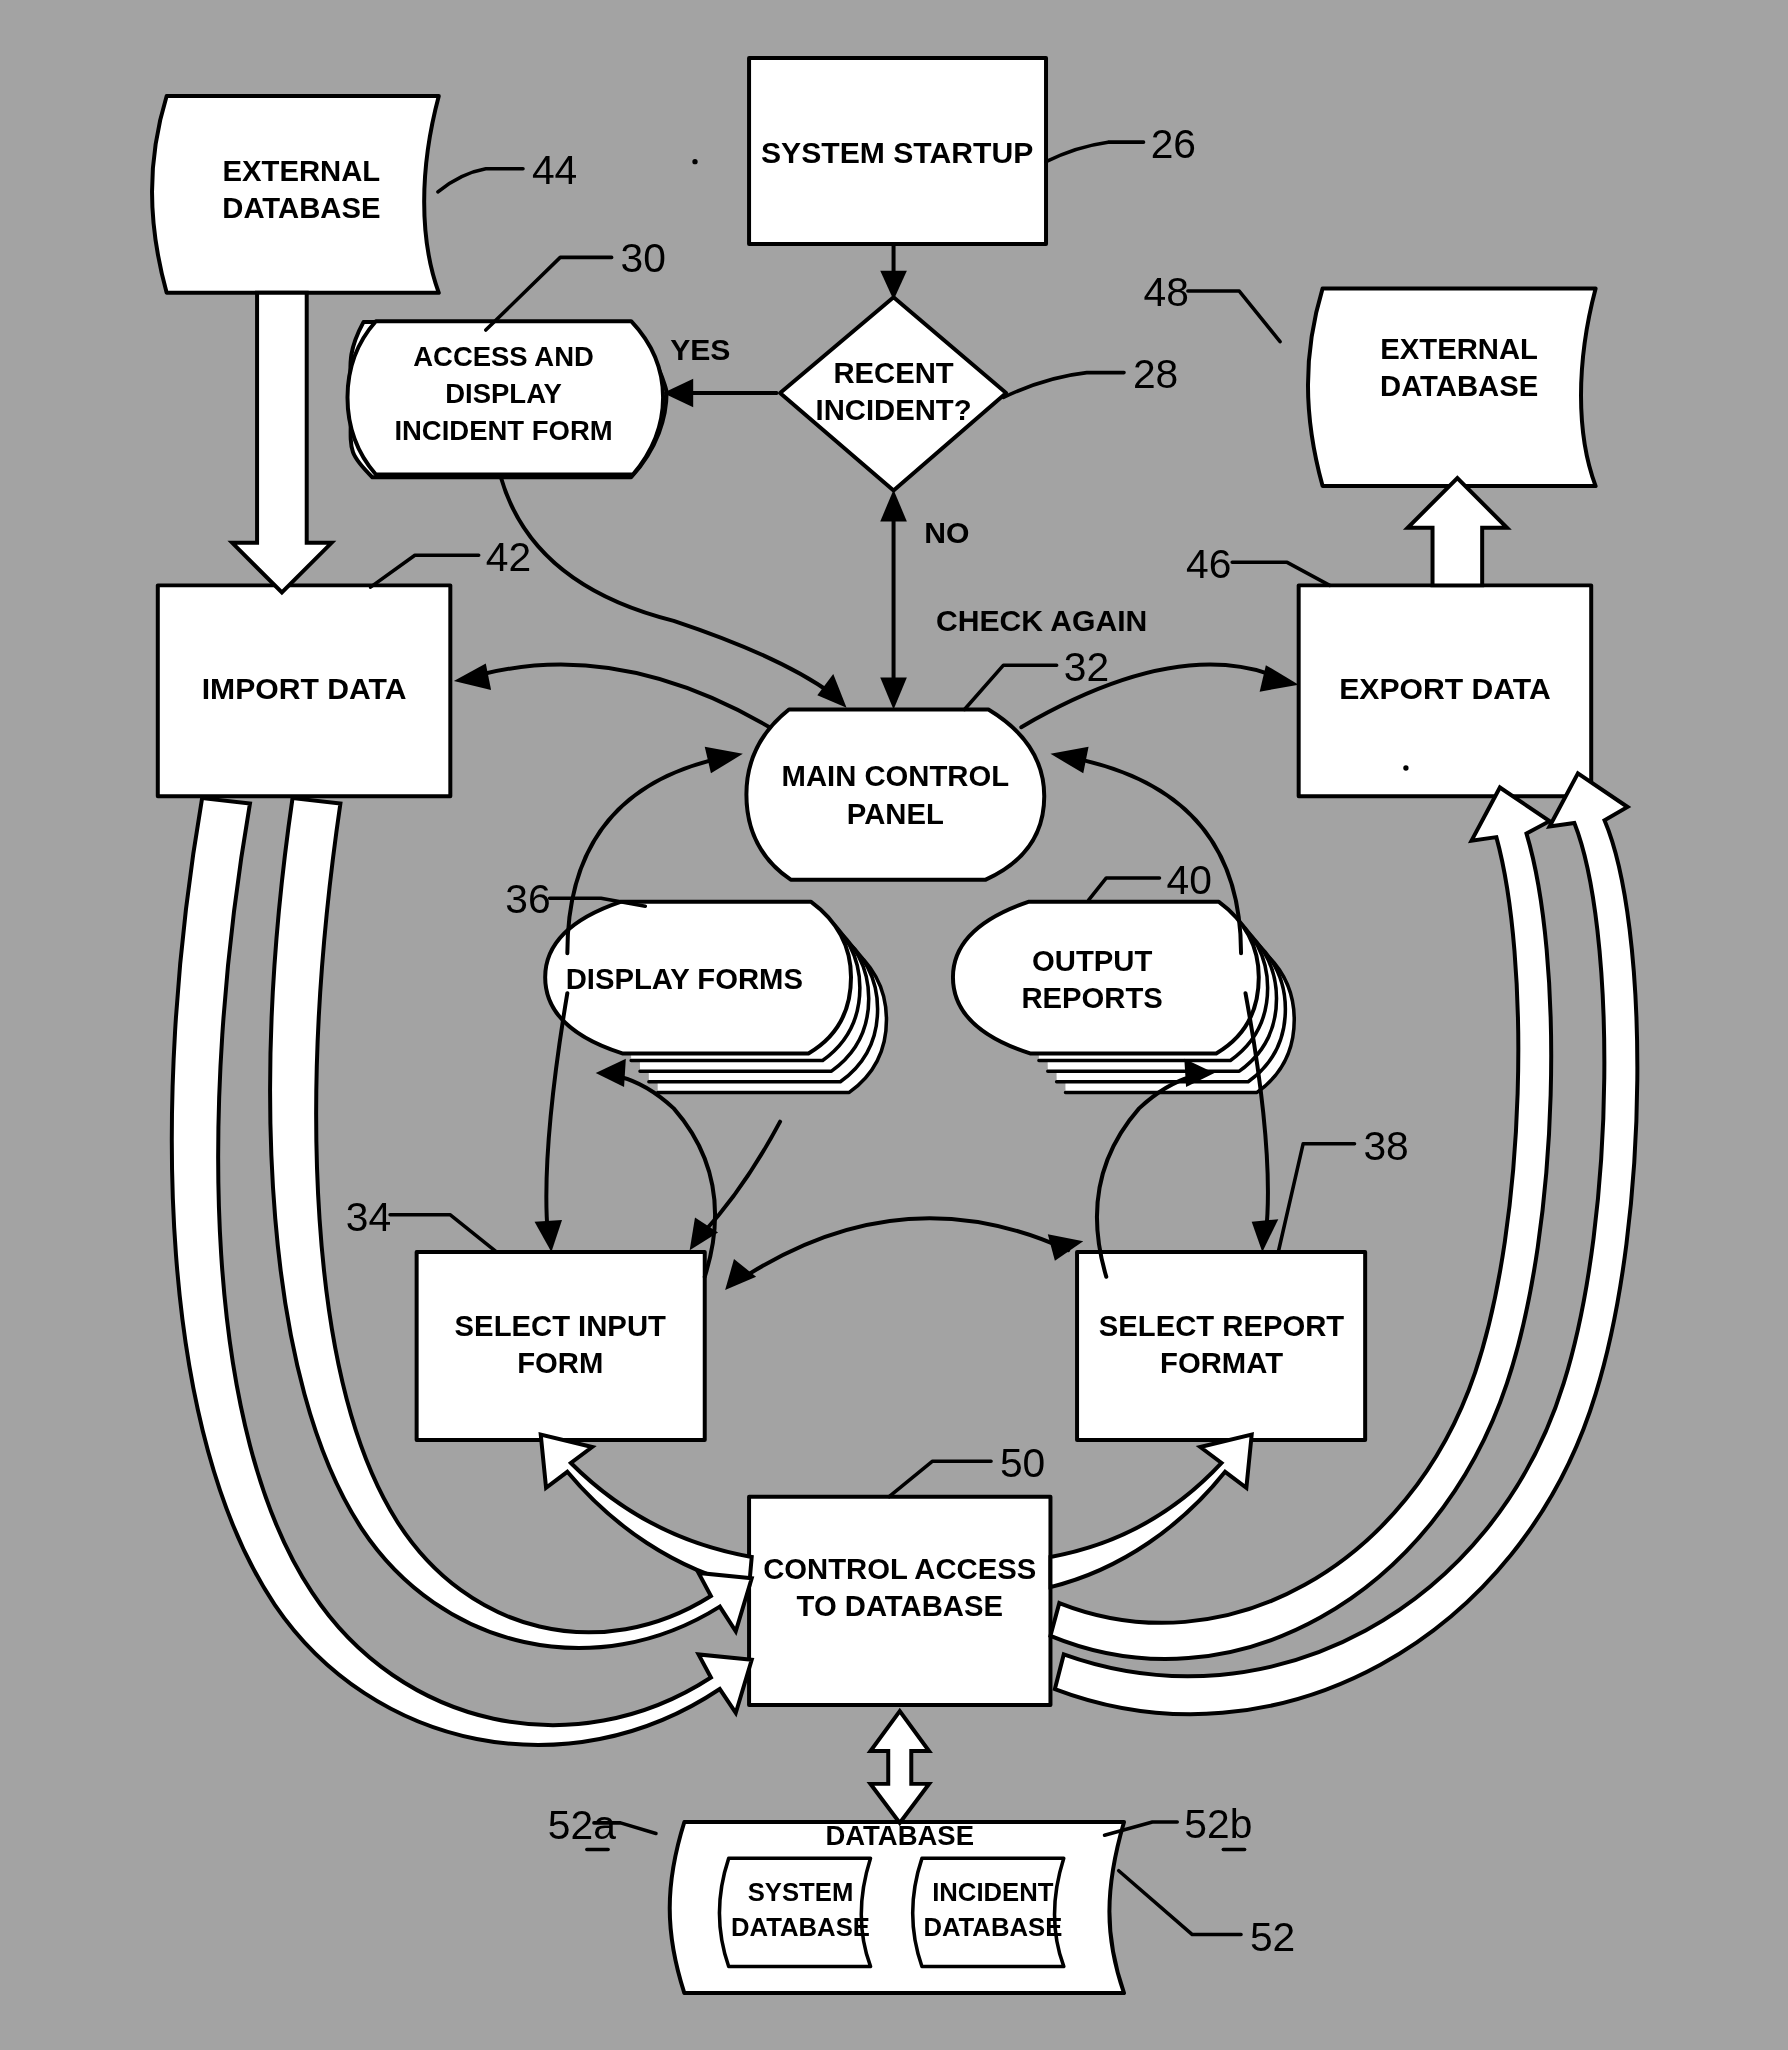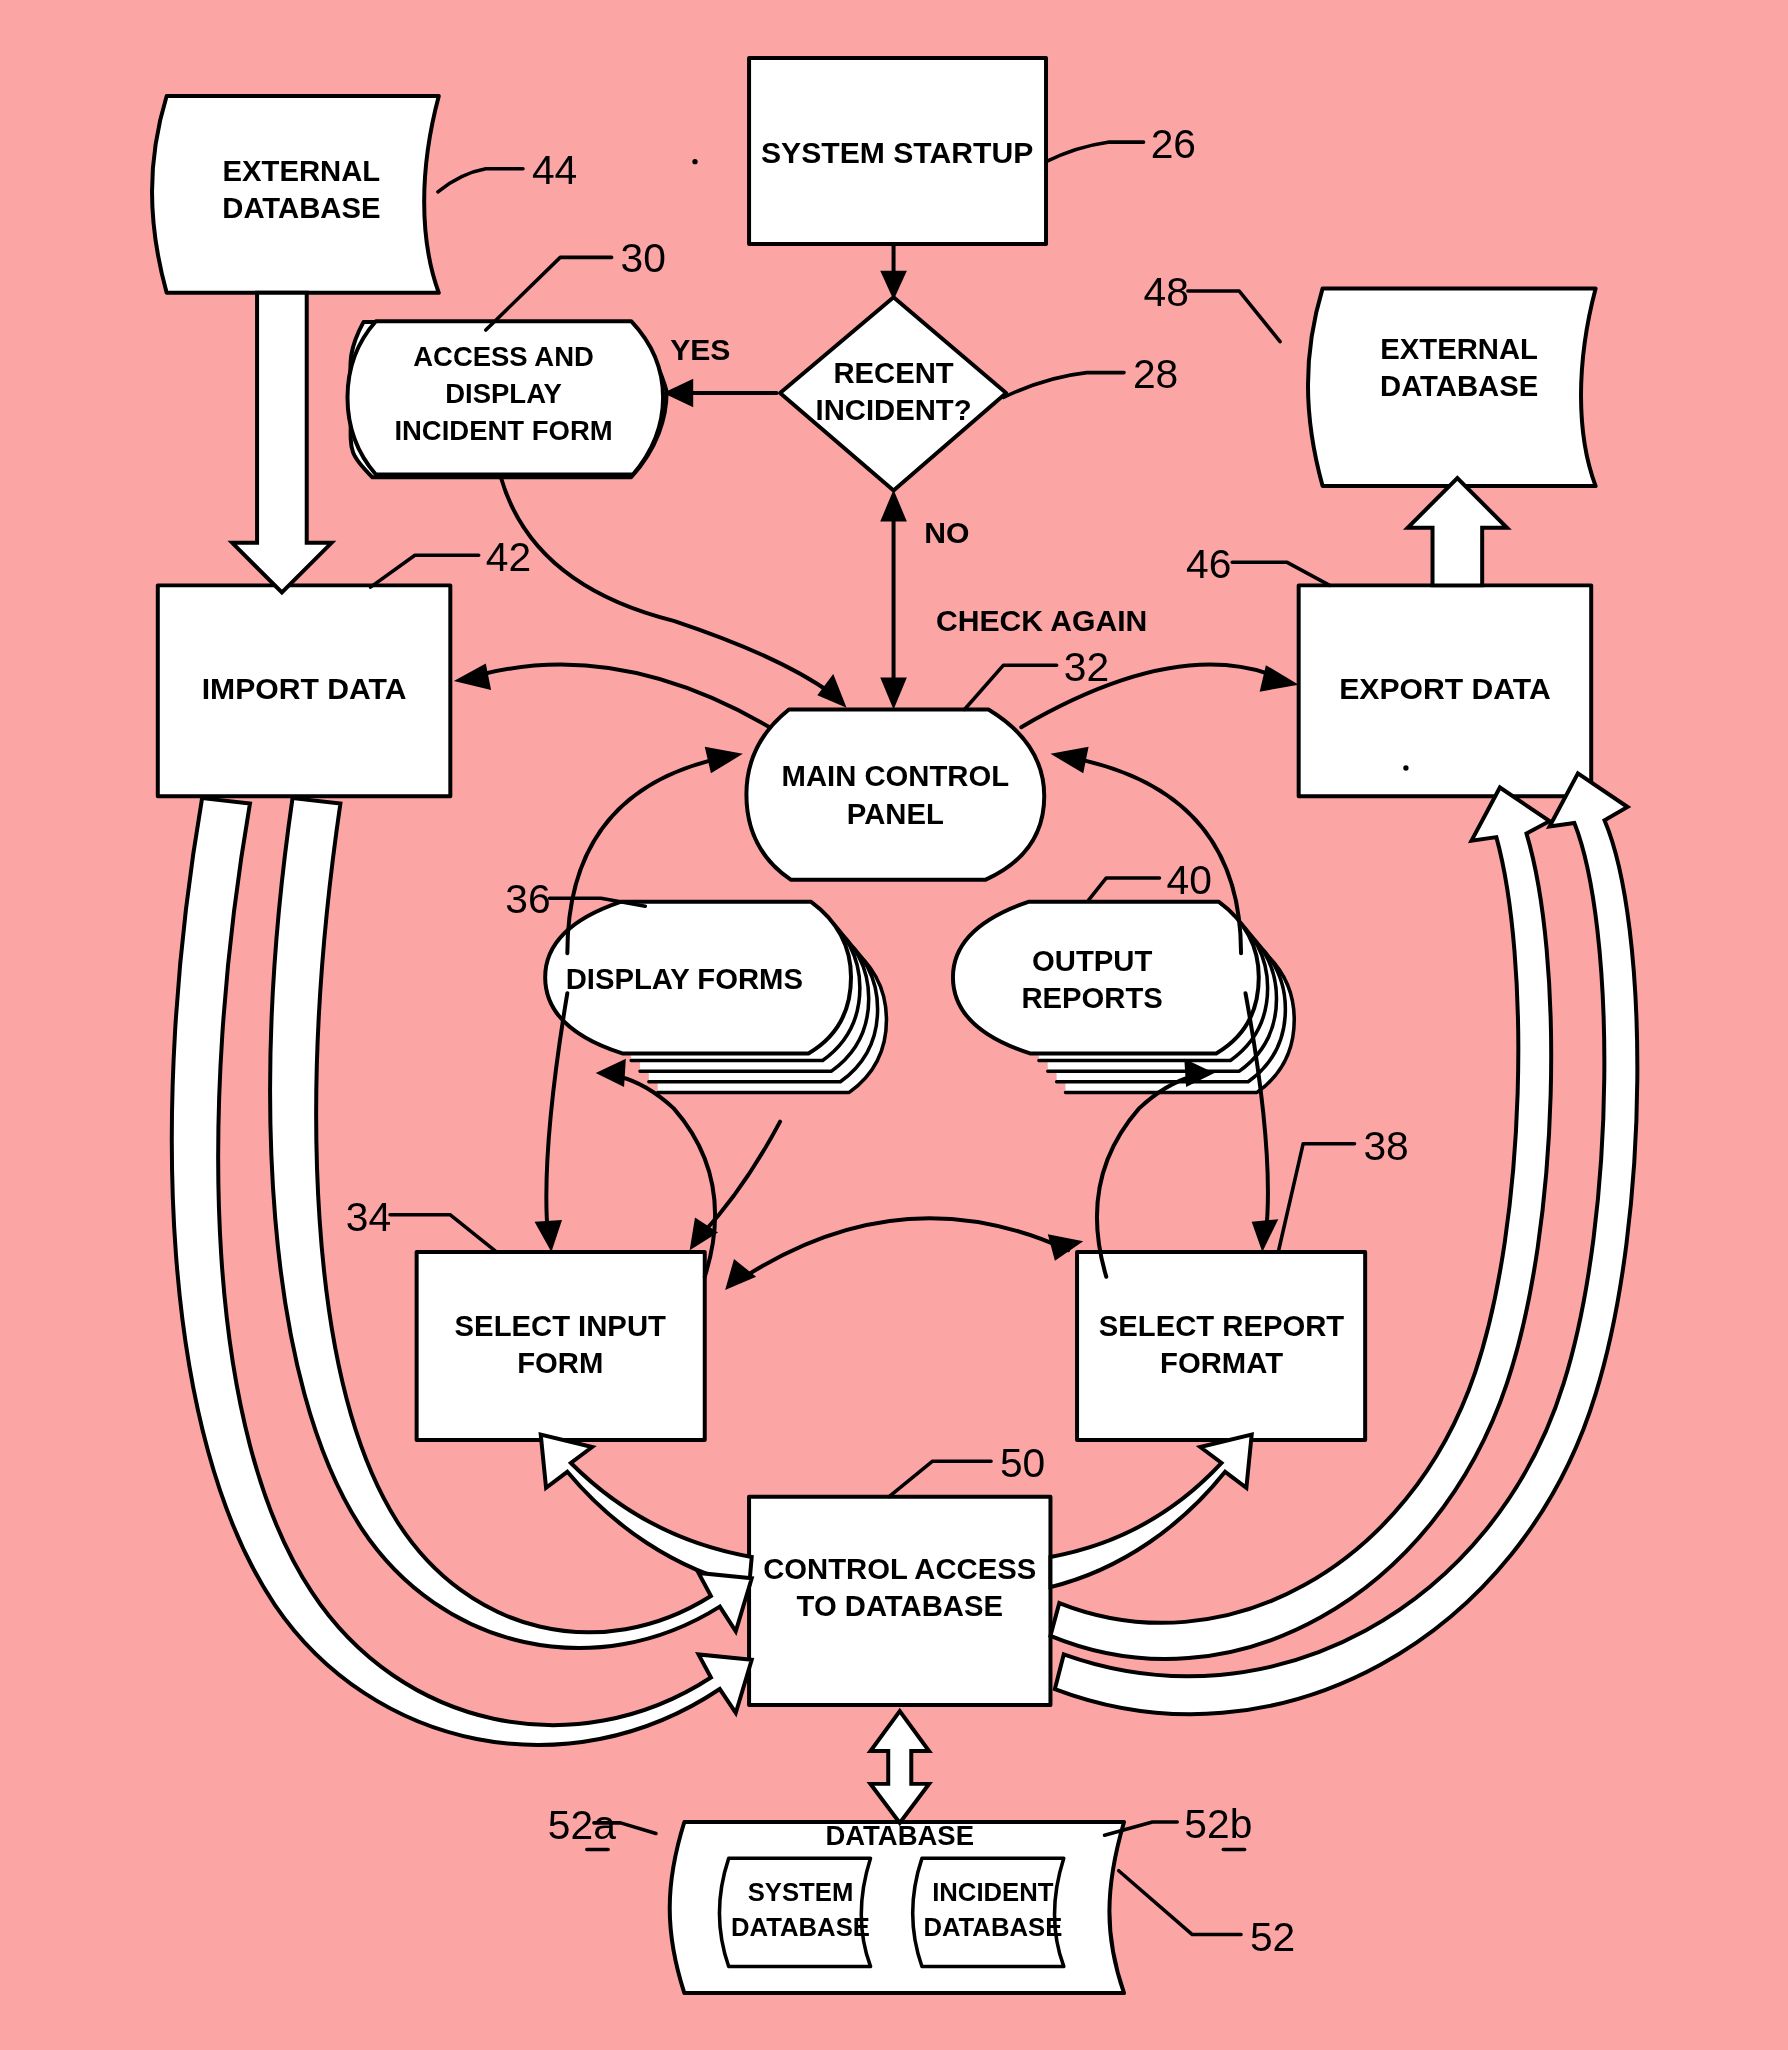--- a/index.html
+++ b/index.html
@@ -1,17 +1,17 @@
 <!DOCTYPE html>
 <html style="font-size:14px"><head>
 <meta charset="utf-8">
 <style>
   html,body{margin:0;padding:0;background:#ffffff;}
   body{width:1788px;height:2051px;overflow:hidden;font-family:"Liberation Sans",sans-serif;}
-  #root{position:relative;width:1788px;height:2051px;background:#fca5a5;}
+  #root{position:relative;width:1788px;height:2051px;background:#a3a3a3;}
   svg.diagram{position:absolute;left:0;top:0;width:1788px;height:2051px;}
   .node-text{font-family:"Liberation Sans",sans-serif;font-weight:bold;fill:#000;text-anchor:middle;dominant-baseline:middle;}
   .t34{font-size:34px;}
   .t33{font-size:33px;}
   .t31{font-size:31px;}
   .t29{font-size:29px;}
   .edge-label{font-family:"Liberation Sans",sans-serif;font-weight:bold;fill:#000;font-size:34px;text-anchor:middle;}
   .ref-num{font-family:"Liberation Sans",sans-serif;font-weight:normal;fill:#000;font-size:46px;text-anchor:start;}
   .shape{fill:#ffffff;stroke:#000000;stroke-width:4.5;stroke-linejoin:round;stroke-linecap:round;}
   .shape-thin{fill:#ffffff;stroke:#000000;stroke-width:4;stroke-linejoin:round;stroke-linecap:round;}

